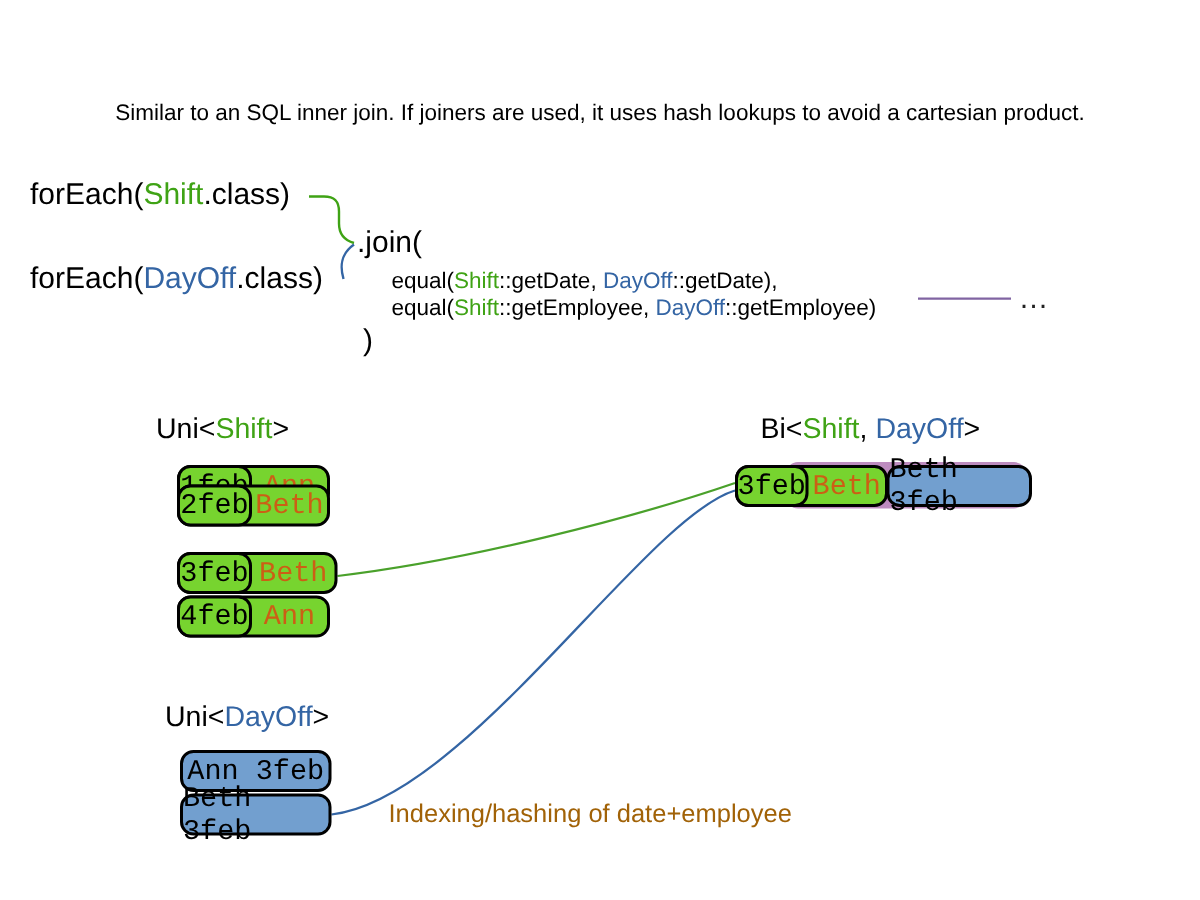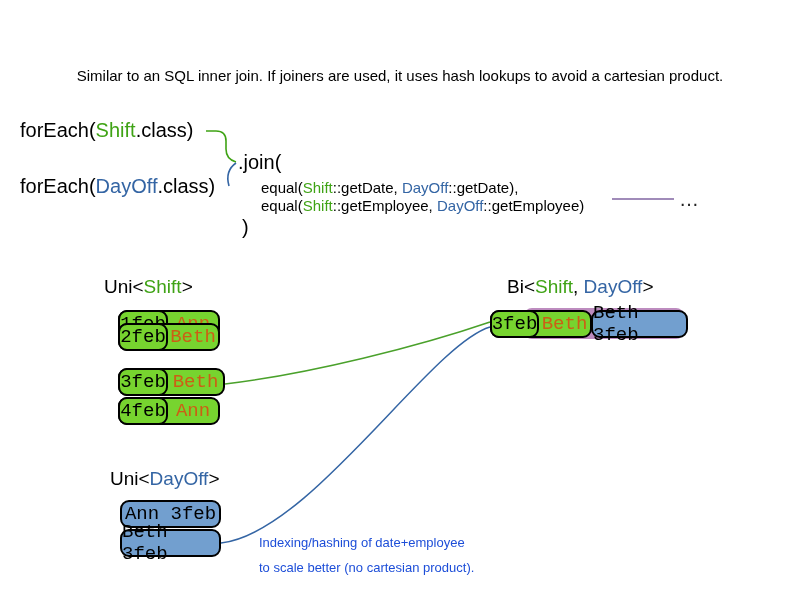--- a/index.html
+++ b/index.html
@@ -37,21 +37,21 @@
   .emp-cell {
     position:absolute; left:48px; right:0; top:0; bottom:0;
     display:flex; align-items:center; justify-content:center;
     font-size:19px; color:#cc5f15;
   }
   .b-row { left:120px; width:101px; font-size:19px; color:#000; }
   .bi-back { position:absolute; left:524px; top:308px; width:160px; height:31px; background:#bd8cbf; border-radius:8px; z-index:1; }
   .bi-green { left:490px; top:310px; width:102px; }
   .bi-blue  { left:591px; top:310px; width:97px; font-size:19px; color:#000; }
 
-  .note { font-size:13px; line-height:25px; color:#1d4ed8; white-space:nowrap; }
+  .note { font-size:17px; line-height:25px; color:#a16207; white-space:nowrap; }
 </style>
 </head>
 <body>
 
 <div class="slide">
 
   <svg class="overlay" width="800" height="600" viewBox="0 0 800 600">
     <path d="M 206 131 L 216 131 C 223 131 226 134 226 141 L 226 149 C 226 156 229 160 236 162" fill="none" stroke="#3fa315" stroke-width="1.6"></path>
     <path d="M 229 186 C 227 179 226 170 236 163" fill="none" stroke="#3465a4" stroke-width="1.6"></path>
     <path d="M 612 199 L 674 199" fill="none" stroke="#8064a2" stroke-width="1.5"></path>
@@ -109,16 +109,15 @@
 
   <div class="abs tbl-label" style="left:110px; top:468px;"><span>Uni&lt;</span><span class="tok-blue">DayOff</span><span>&gt;</span></div>
 
   <div>
     <div class="b-row" style="top:500px;">Ann 3feb</div>
     <div class="b-row" style="top:529px;">Beth 3feb</div>
   </div>
 
   <div class="abs note" style="left:259px; top:530px;">
     <div>Indexing/hashing of date+employee</div>
-    <div>to scale better (no cartesian product).</div>
   </div>
 
 </div>
 
 </body></html>

